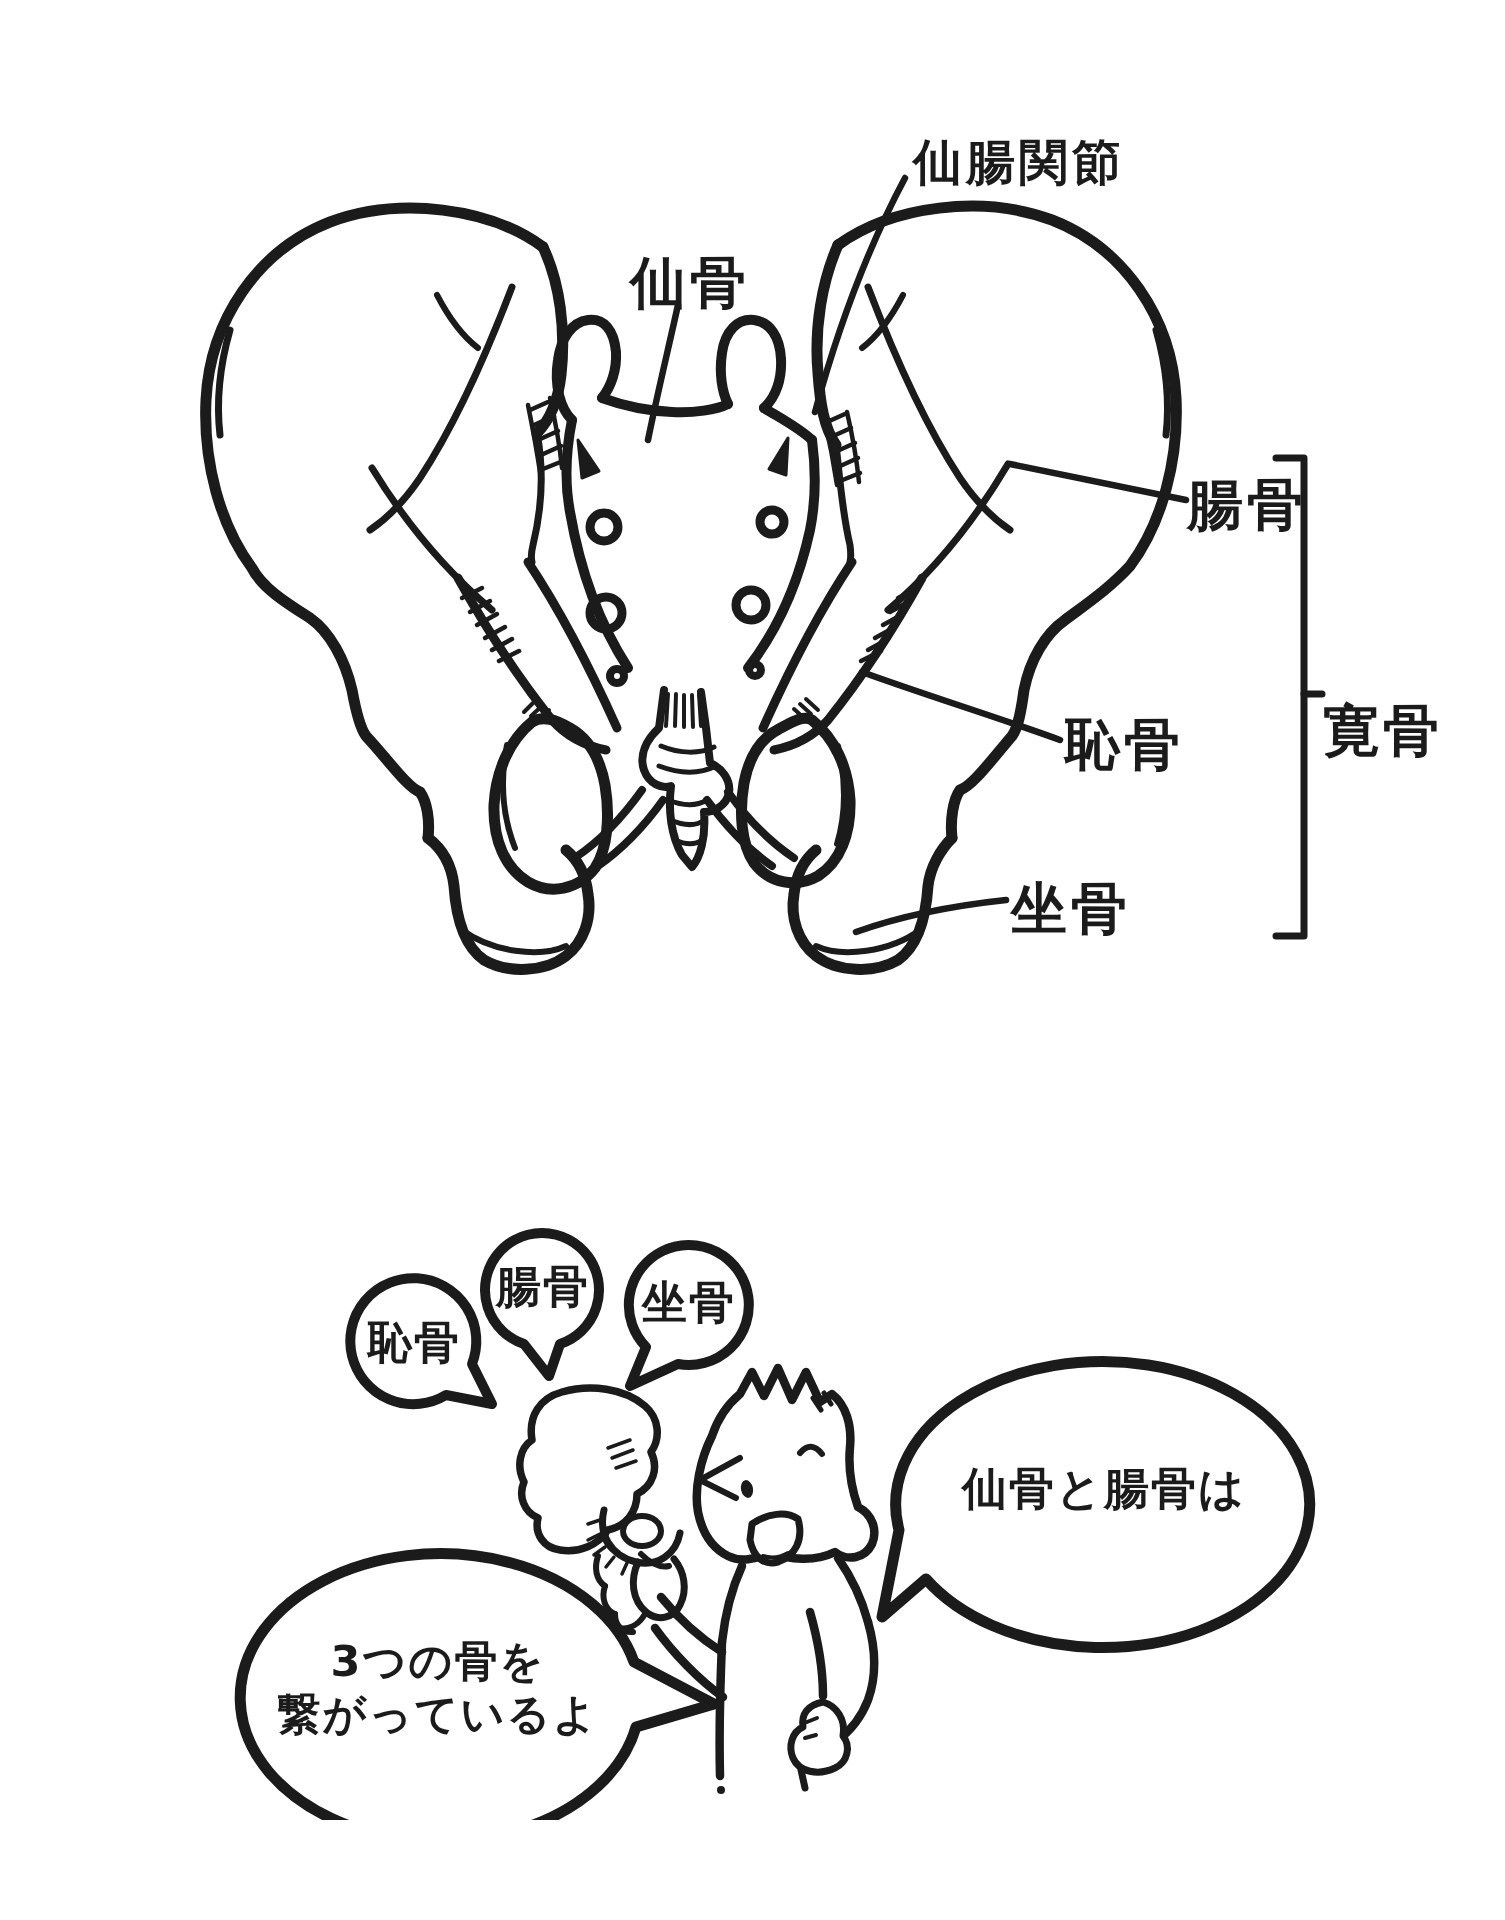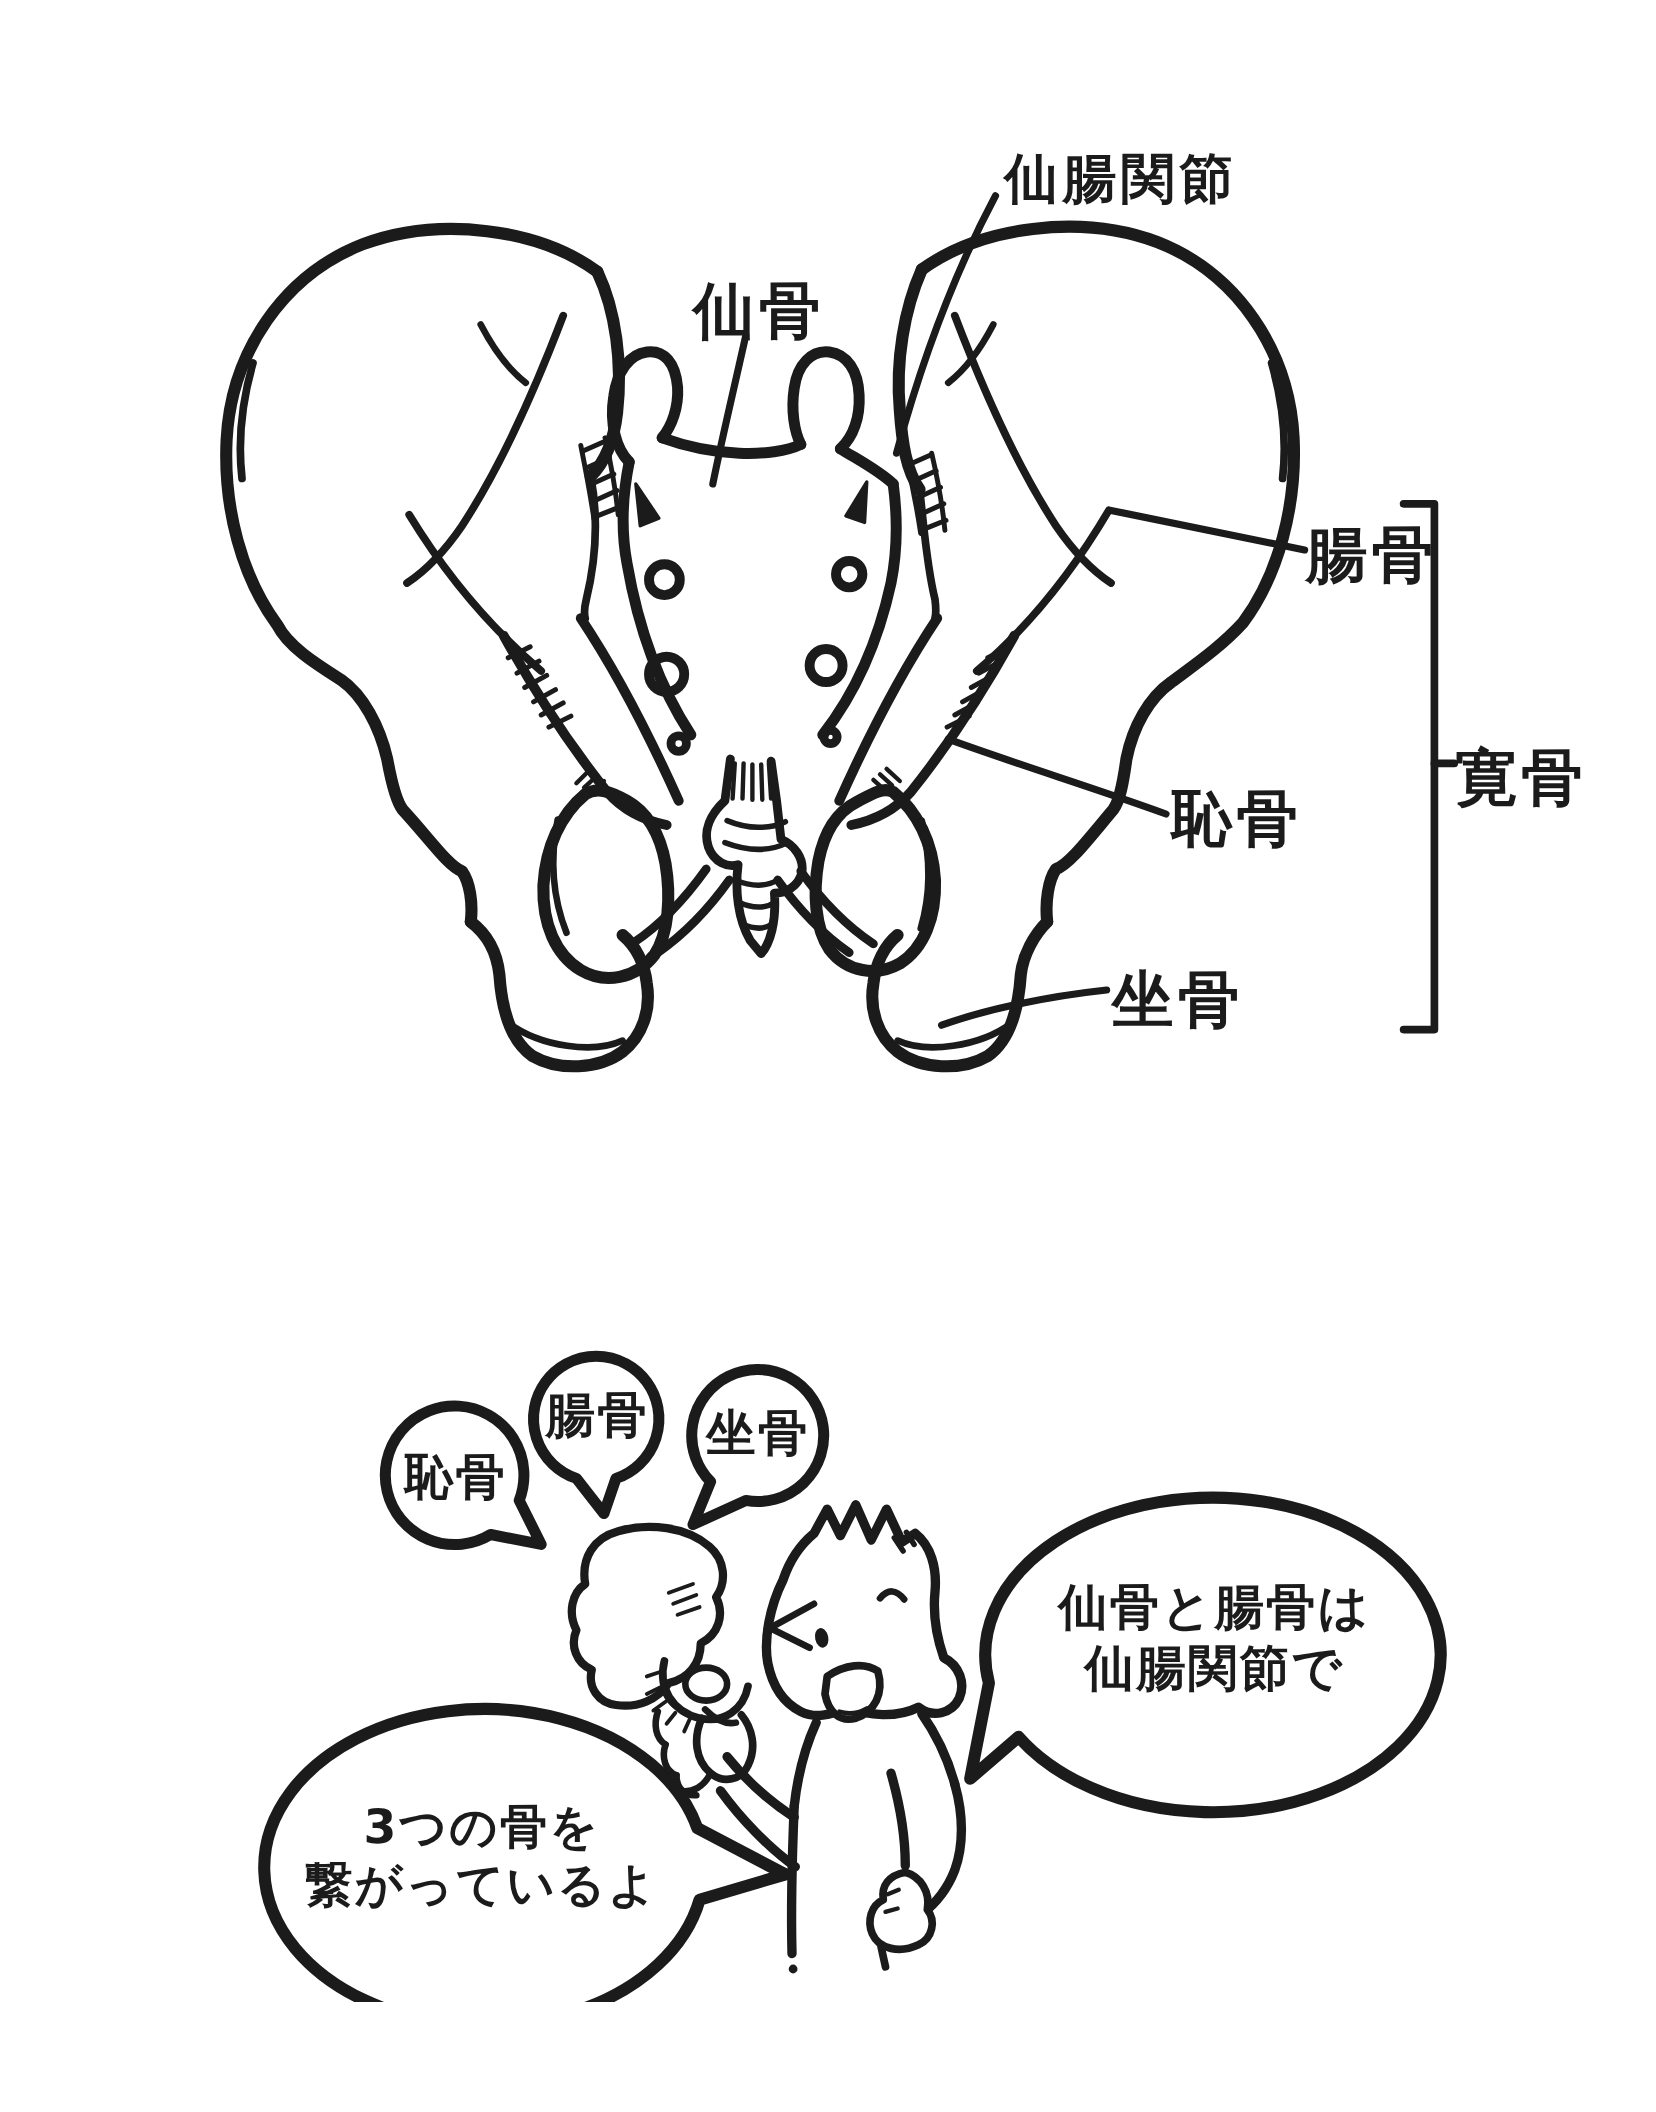--- a/index.html
+++ b/index.html
@@ -3,21 +3,21 @@
 <meta charset="utf-8">
 <style>
   html,body{margin:0;padding:0;background:#fff;}
   #stage{position:relative;width:1505px;height:1820px;background:#fff;overflow:hidden;
          font-family:"DejaVu Sans","Liberation Sans",sans-serif;color:#1b1b1b;}
   #art{position:absolute;left:0;top:0;}
   .lbl{position:absolute;font-weight:800;font-size:56px;letter-spacing:4px;white-space:nowrap;color:#1b1b1b;}
   .lbl-sacroiliac{left:913px;top:130px;font-size:49px;}
   .lbl-sacrum{left:630px;top:246px;}
   .lbl-ilium{left:1187px;top:468px;}
-  .lbl-hipbone{left:1323px;top:670px;}
+  .lbl-hipbone{left:1323px;top:694px;}
   .lbl-pubis{left:1064px;top:708px;}
   .lbl-ischium{left:1011px;top:872px;}
   .ctr{transform:translate(-50%,-50%);}
   .mini{position:absolute;font-weight:800;font-size:45px;letter-spacing:2px;white-space:nowrap;}
   .mini-pubis{left:414px;top:1343px;}
   .mini-ilium{left:543px;top:1287px;}
   .mini-ischium{left:689px;top:1303px;}
   .speech{position:absolute;font-weight:700;text-align:center;white-space:nowrap;}
   .speech-right{left:1104px;top:1489px;font-size:45px;line-height:56px;letter-spacing:2px;}
   .speech-left{left:438px;top:1688px;font-size:43px;line-height:53px;letter-spacing:2px;}
@@ -224,21 +224,20 @@
 <div class="lbl lbl-hipbone">寛骨</div>
 <div class="lbl lbl-pubis">恥骨</div>
 <div class="lbl lbl-ischium">坐骨</div>
 
 <div class="mini ctr mini-pubis">恥骨</div>
 <div class="mini ctr mini-ilium">腸骨</div>
 <div class="mini ctr mini-ischium">坐骨</div>
 
 <div class="speech ctr speech-right">
   <div>仙骨と腸骨は</div>
-  <div>仙腸関節で</div>
 </div>
 
 <div class="speech ctr speech-left">
   <div>3つの骨を</div>
   <div>繋がっているよ</div>
 </div>
 
 </div>
 
 </body></html>

